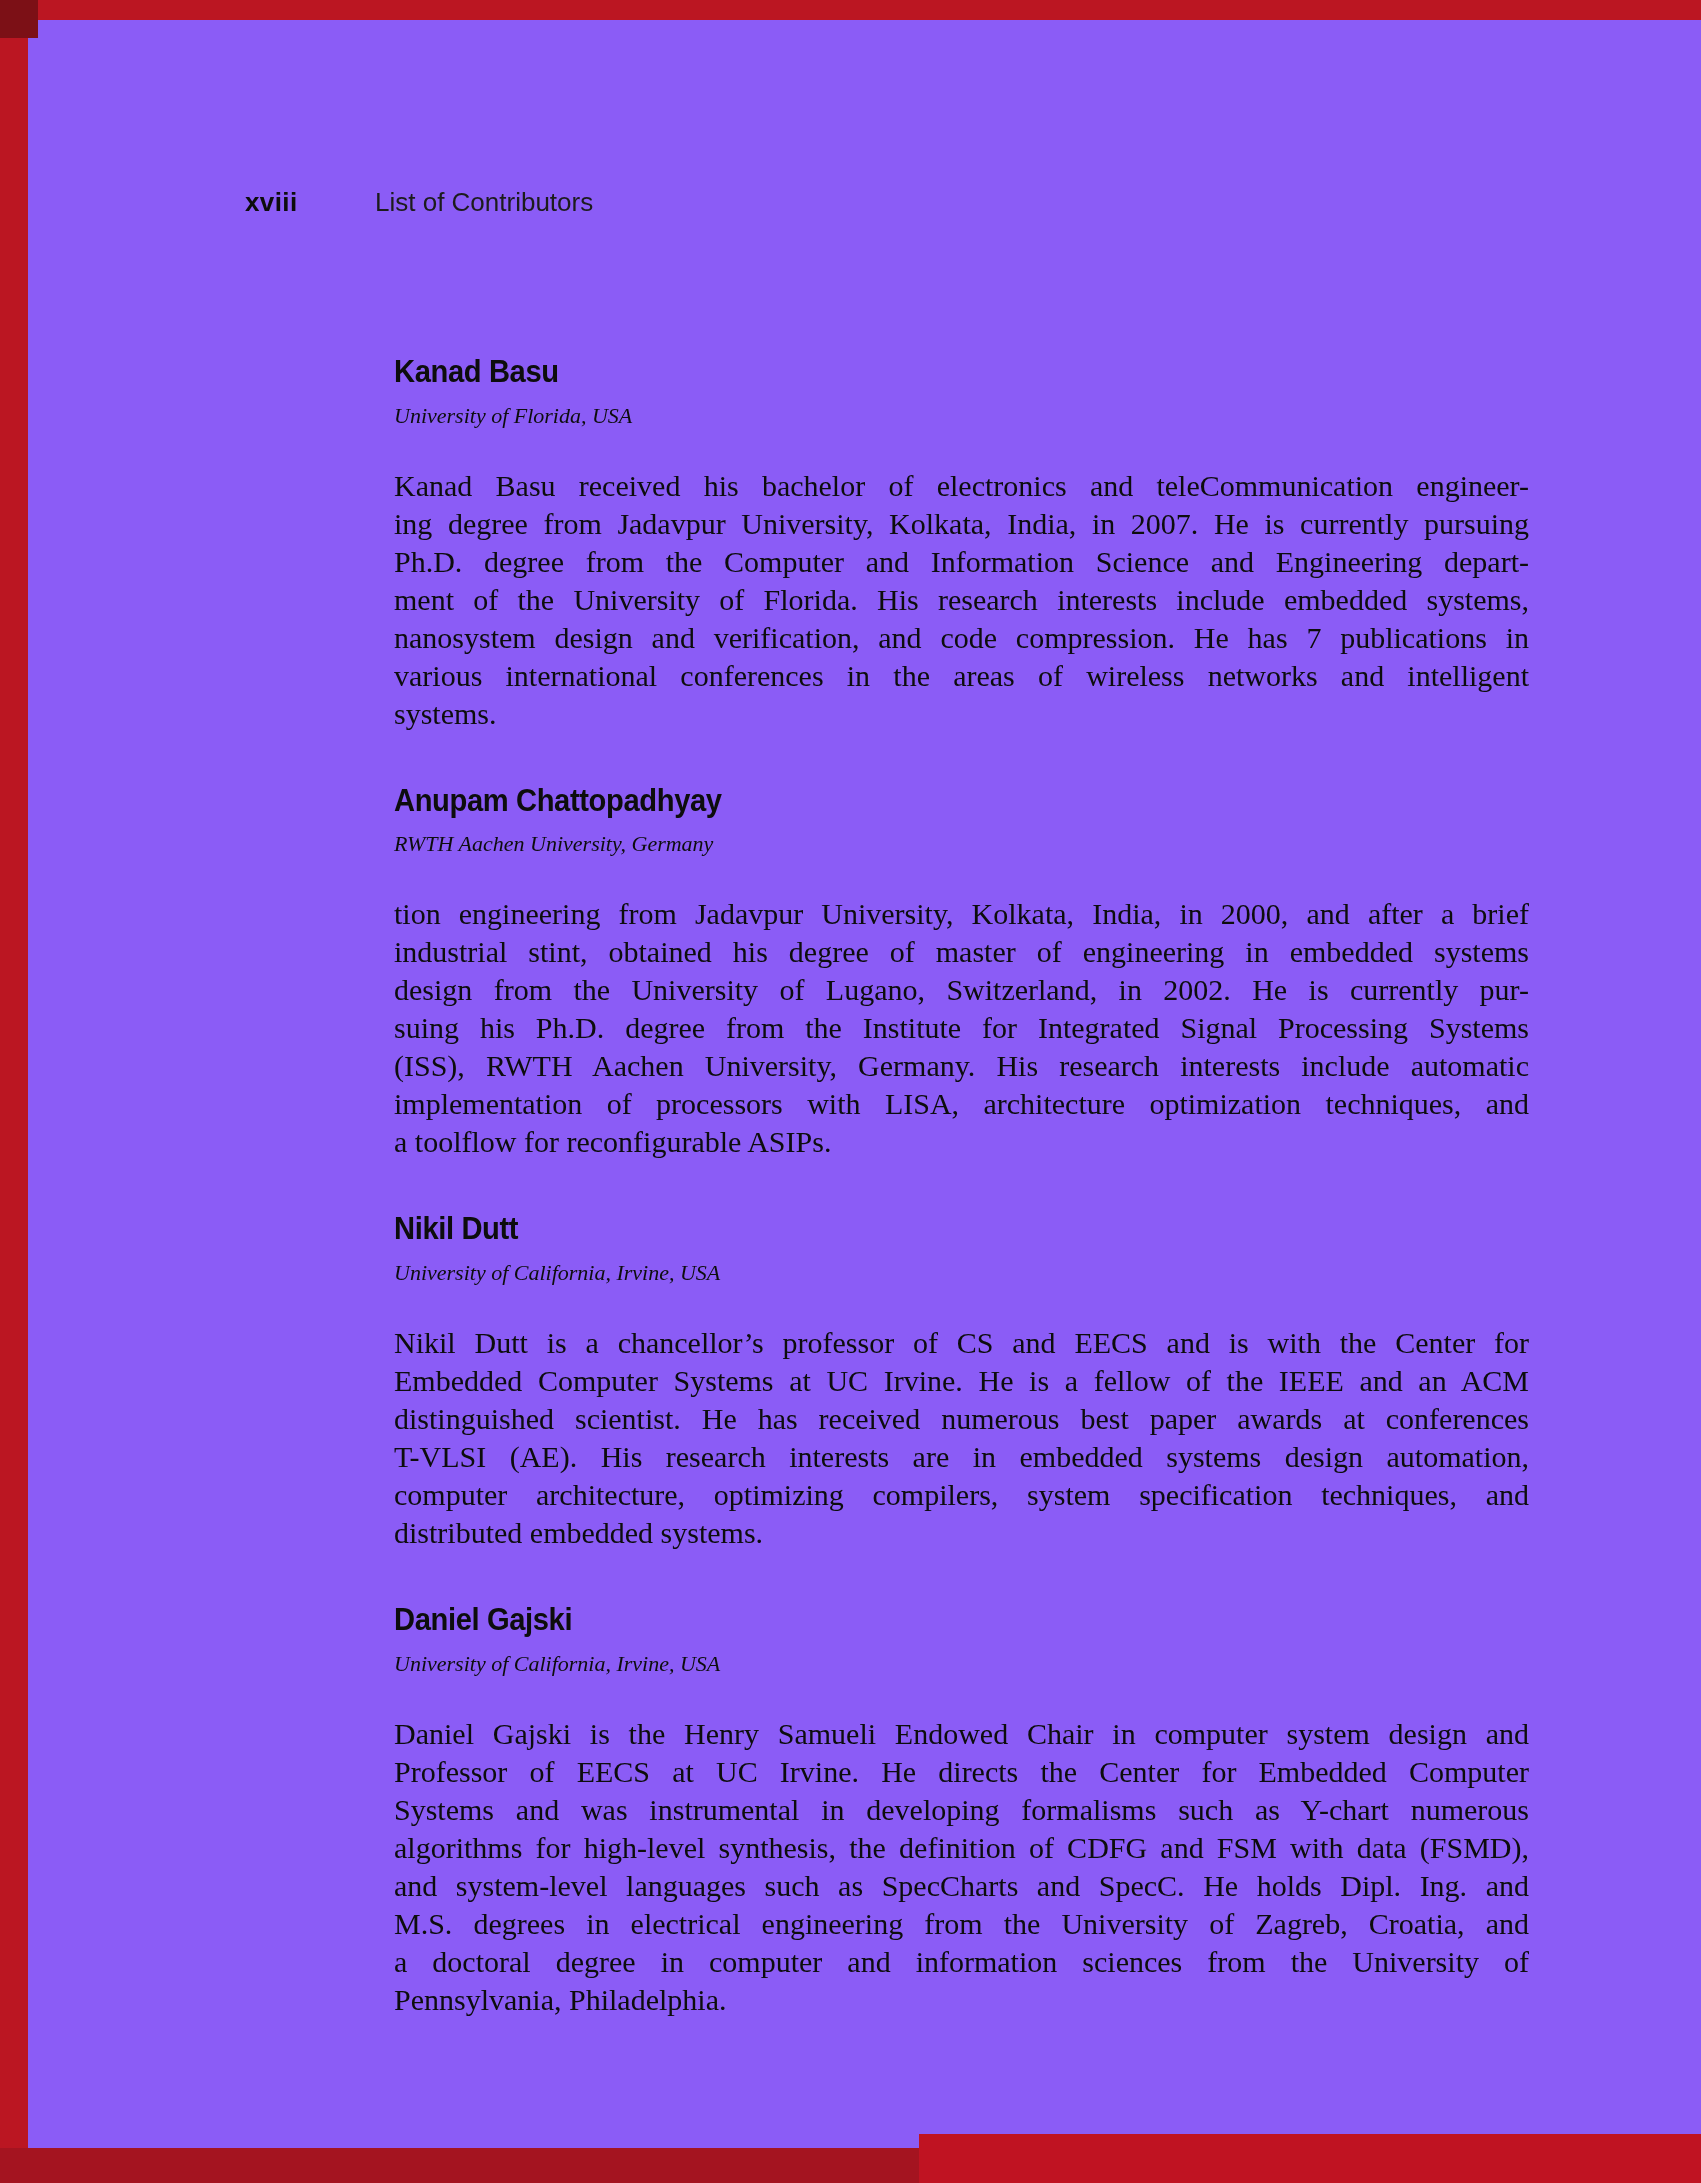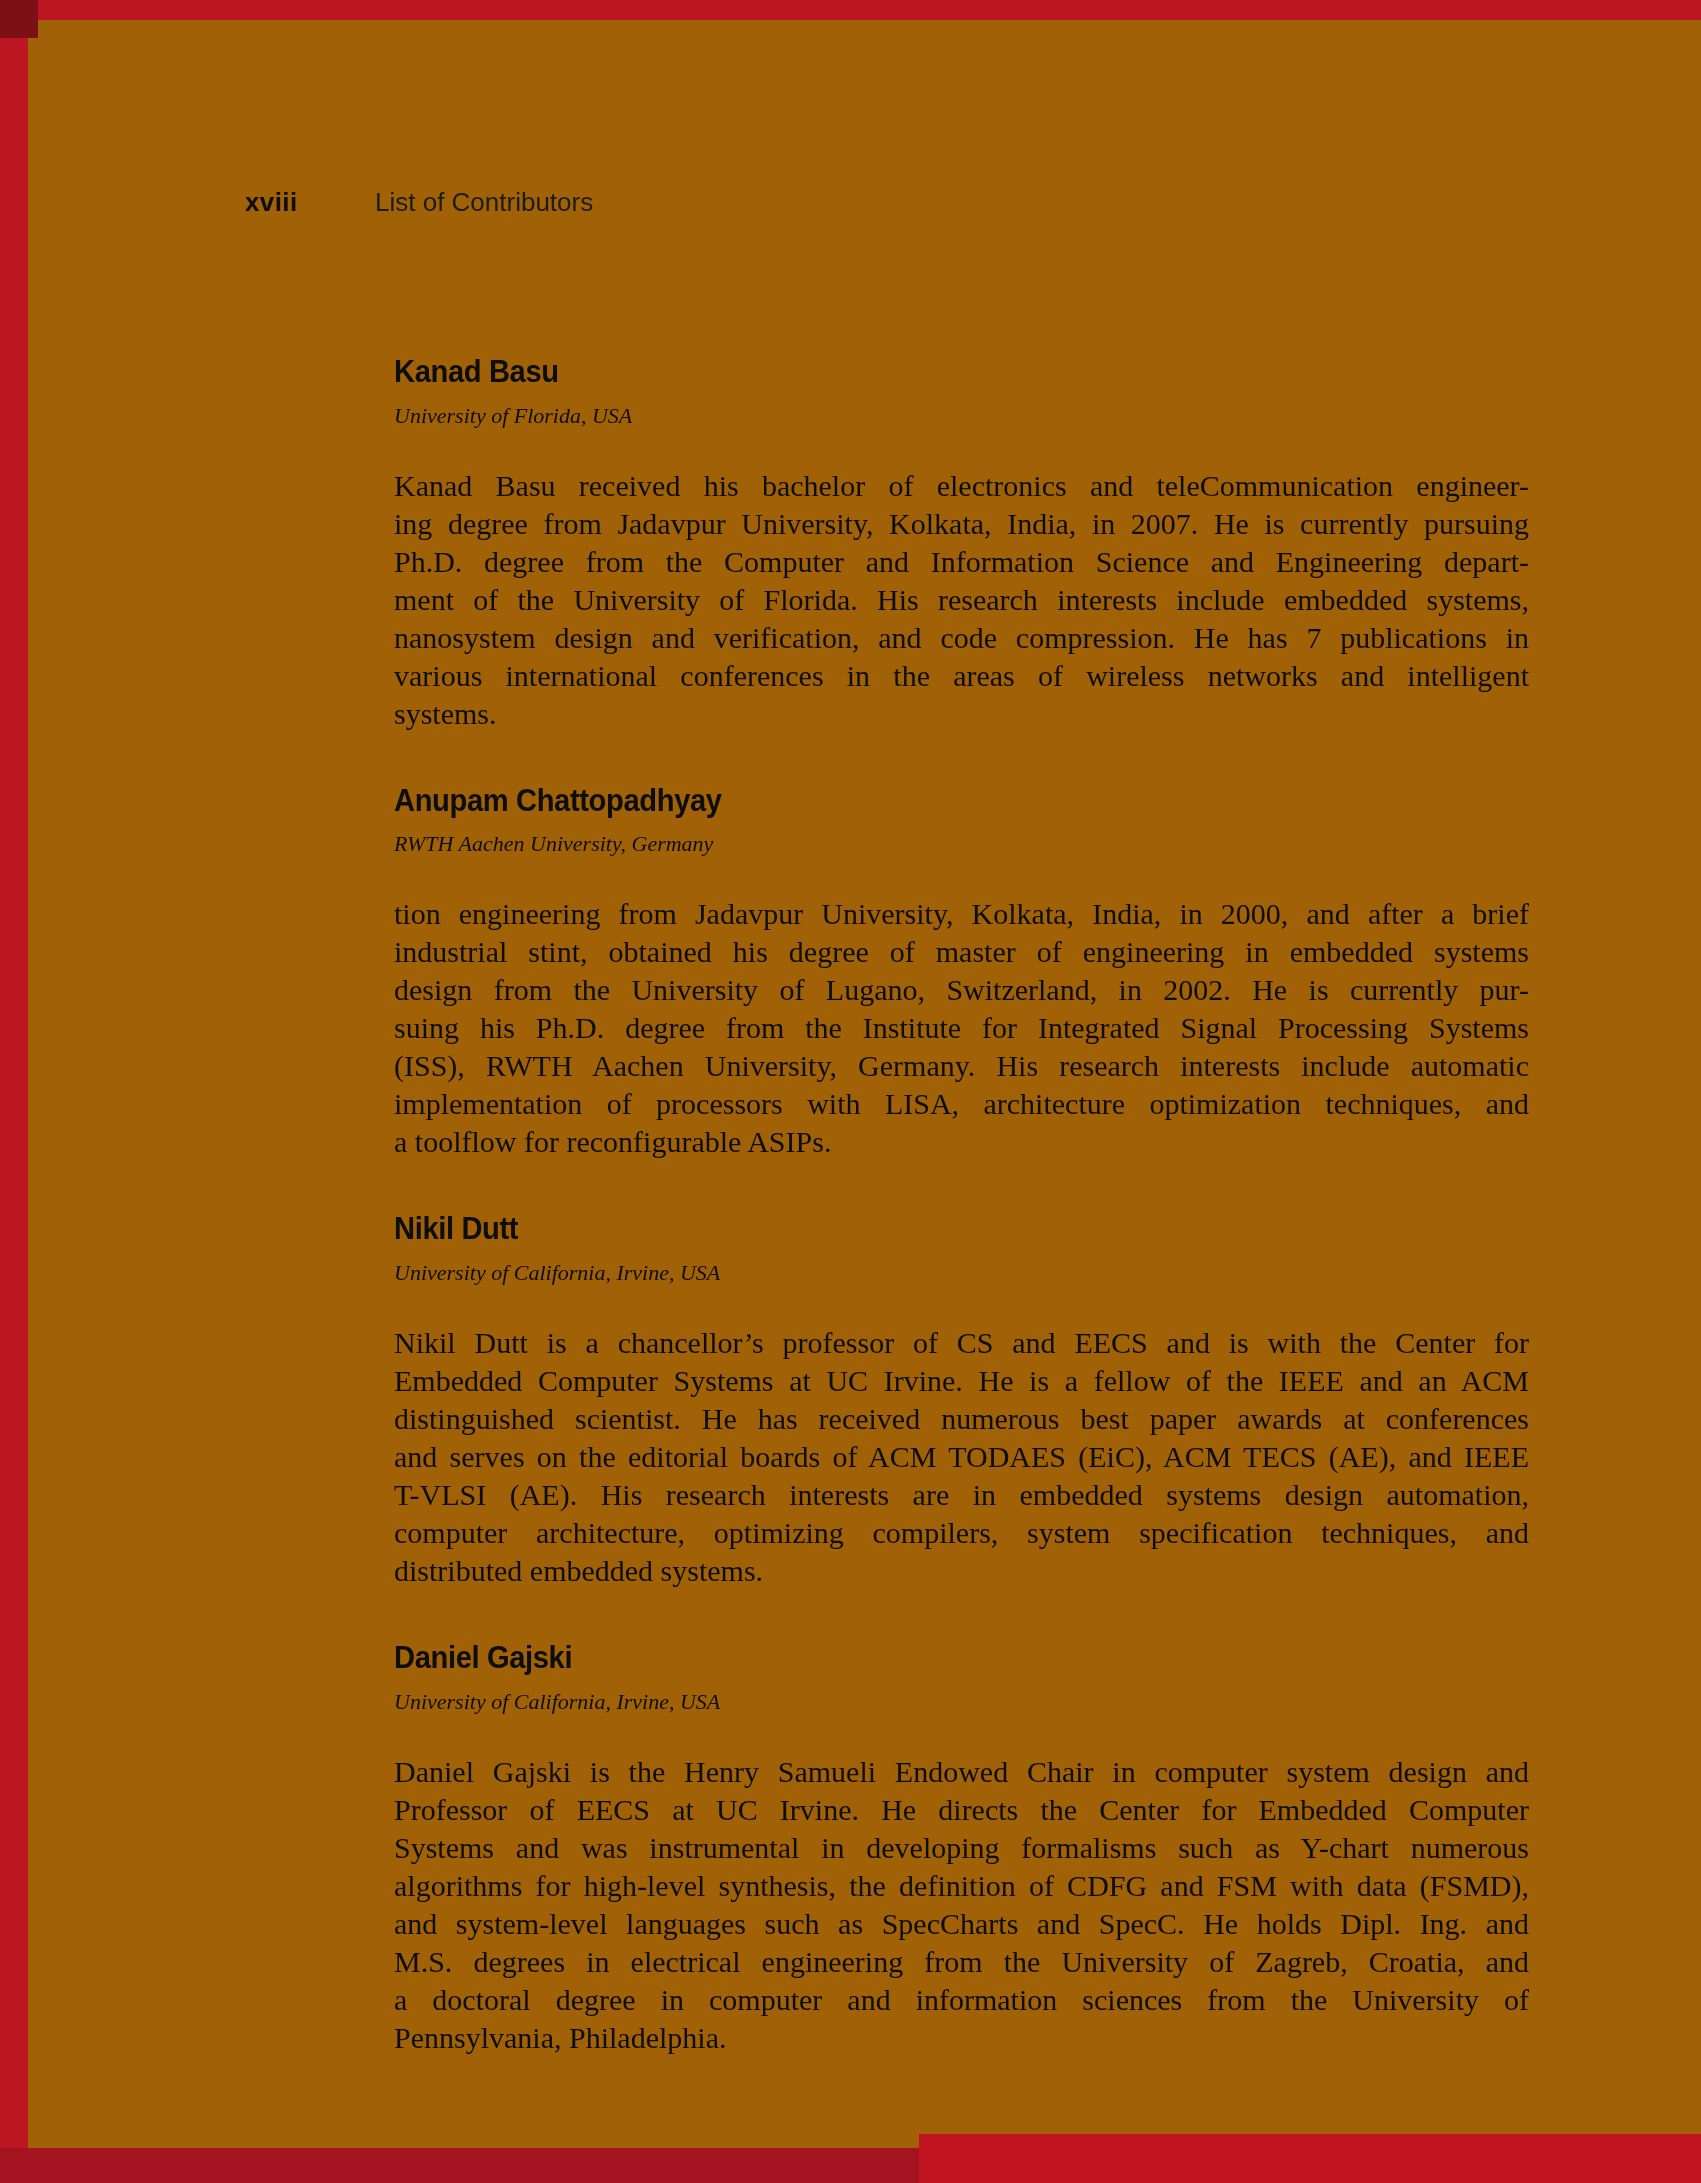--- a/index.html
+++ b/index.html
@@ -4,21 +4,21 @@
 <style>
   html, body {
     margin: 0;
     padding: 0;
     background: #ffffff;
   }
   .page {
     position: relative;
     width: 1701px;
     height: 2183px;
-    background: #a16207;
+    background: #8b5cf6;
     overflow: hidden;
     font-family: "Liberation Serif", serif;
     color: #0d0d0d;
   }
   
   .edge-top {
     position: absolute; top: 0; left: 0;
     width: 100%; height: 20px;
   }
   .edge-left {
@@ -138,21 +138,20 @@
         </div>
   </section>
 
   <section class="entry">
     <h2 class="entry-name">Nikil Dutt</h2>
     <p class="entry-affil">University of California, Irvine, USA</p>
     <div class="entry-bio">
           <div class="bio-line">Nikil Dutt is a chancellor’s professor of CS and EECS and is with the Center for</div>
           <div class="bio-line">Embedded Computer Systems at UC Irvine. He is a fellow of the IEEE and an ACM</div>
           <div class="bio-line">distinguished scientist. He has received numerous best paper awards at conferences</div>
-          <div class="bio-line">and serves on the editorial boards of ACM TODAES (EiC), ACM TECS (AE), and IEEE</div>
           <div class="bio-line">T-VLSI (AE). His research interests are in embedded systems design automation,</div>
           <div class="bio-line">computer architecture, optimizing compilers, system specification techniques, and</div>
           <div class="bio-line">distributed embedded systems.</div>
         </div>
   </section>
 
   <section class="entry">
     <h2 class="entry-name">Daniel Gajski</h2>
     <p class="entry-affil">University of California, Irvine, USA</p>
     <div class="entry-bio">

